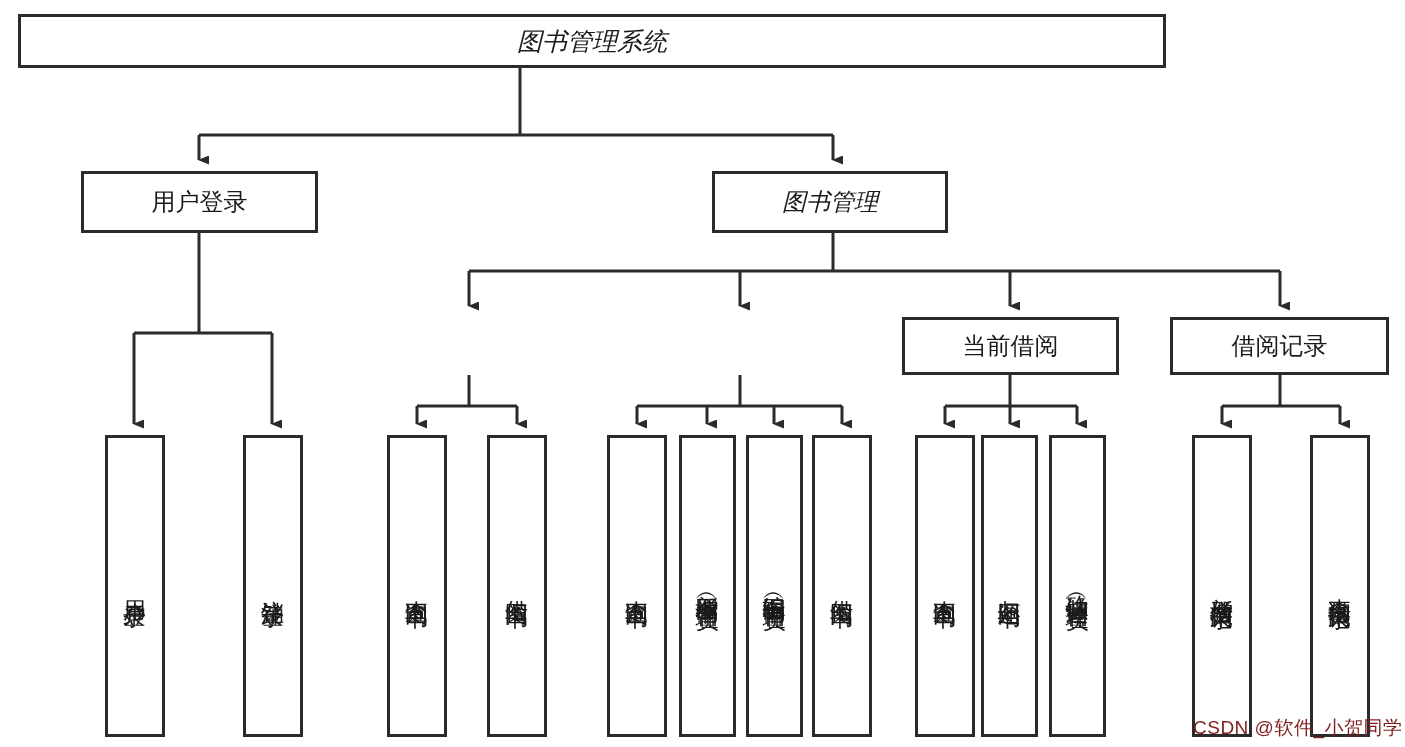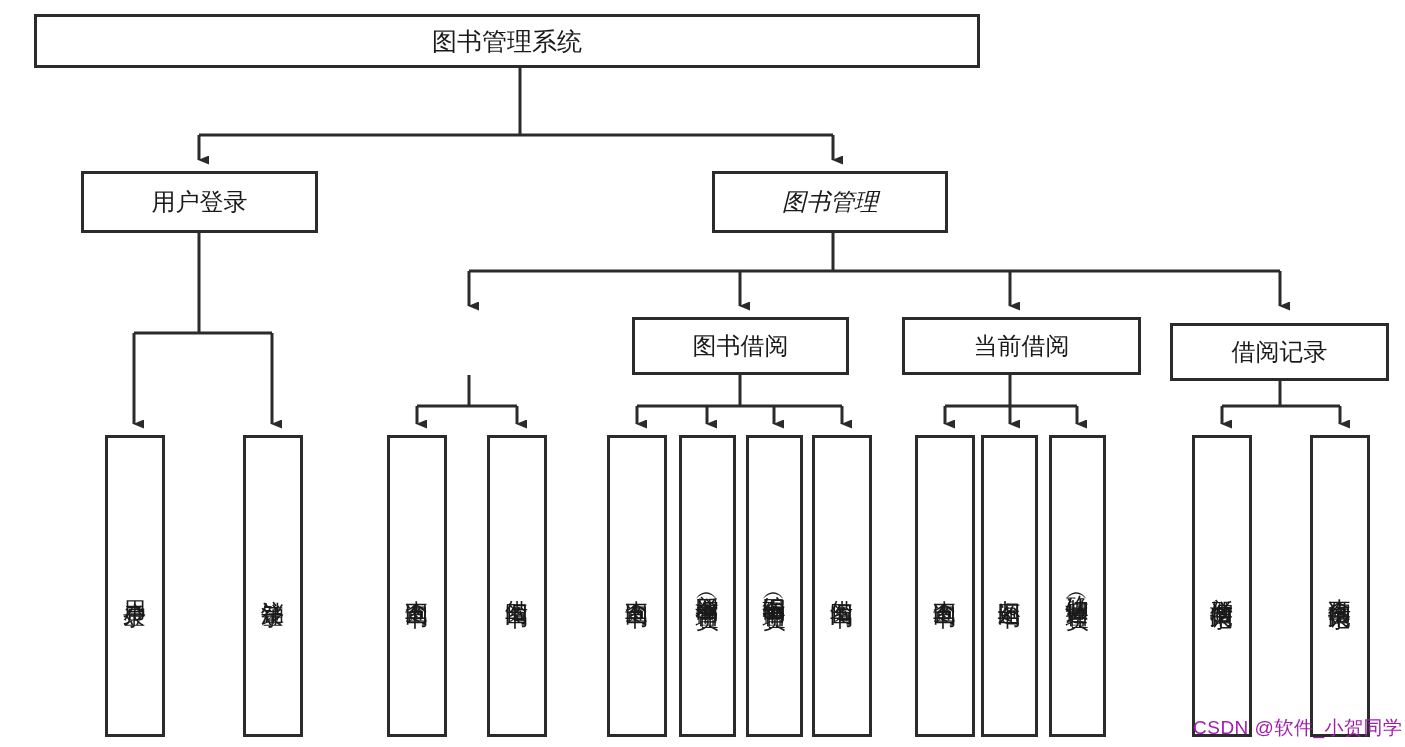--- a/index.html
+++ b/index.html
@@ -56,21 +56,21 @@
     position: absolute;
     left: 0;
     top: 0;
     width: 1405px;
     height: 747px;
     pointer-events: none;
   }
   .watermark {
     position: absolute;
     font-size: 19px;
-    color: #a21caf;
+    color: #7f1d1d;
     white-space: nowrap;
     letter-spacing: 0.5px;
   }
 </style>
 </head>
 <body>
 
 <div id="canvas">
 
   <svg id="edges" viewBox="0 0 1405 747">
@@ -116,38 +116,35 @@
       <path d="M1010,406 L1010,424" marker-end="url(#arrow)"></path>
       <path d="M1077,406 L1077,424" marker-end="url(#arrow)"></path>
 
       <path d="M1280,375 L1280,406"></path>
       <path d="M1222,406 L1340,406"></path>
       <path d="M1222,406 L1222,424" marker-end="url(#arrow)"></path>
       <path d="M1340,406 L1340,424" marker-end="url(#arrow)"></path>
     </g>
   </svg>
 
-  <div class="node root" style="left:34px; top:14px; width:946px; height:54px;">
+  <div class="node root" style="left:18px; top:14px; width:1148px; height:54px;font-style:italic;">
     <span class="label">图书管理系统</span>
   </div>
 
   <div class="node level2" style="left:81px; top:171px; width:237px; height:62px;">
     <span class="label">用户登录</span>
   </div>
   <div class="node level2" style="left:712px; top:171px; width:236px; height:62px;font-style:italic;">
     <span class="label">图书管理</span>
   </div>
 
-  <div class="node level3" style="left:632px; top:317px; width:217px; height:58px;">
-    <span class="label">图书借阅</span>
-  </div>
-  <div class="node level3" style="left:902px; top:317px; width:239px; height:58px;">
+  <div class="node level3" style="left:902px; top:317px; width:217px; height:58px;">
     <span class="label">当前借阅</span>
   </div>
-  <div class="node level3" style="left:1170px; top:317px; width:219px; height:58px;margin-top:6px;">
+  <div class="node level3" style="left:1170px; top:317px; width:219px; height:58px;">
     <span class="label">借阅记录</span>
   </div>
 
   <div class="node leaf" style="left:105px; top:435px; width:60px; height:302px;">
     <span class="label">用户登录</span>
   </div>
   <div class="node leaf" style="left:243px; top:435px; width:60px; height:302px;">
     <span class="label">注销登录</span>
   </div>
 

